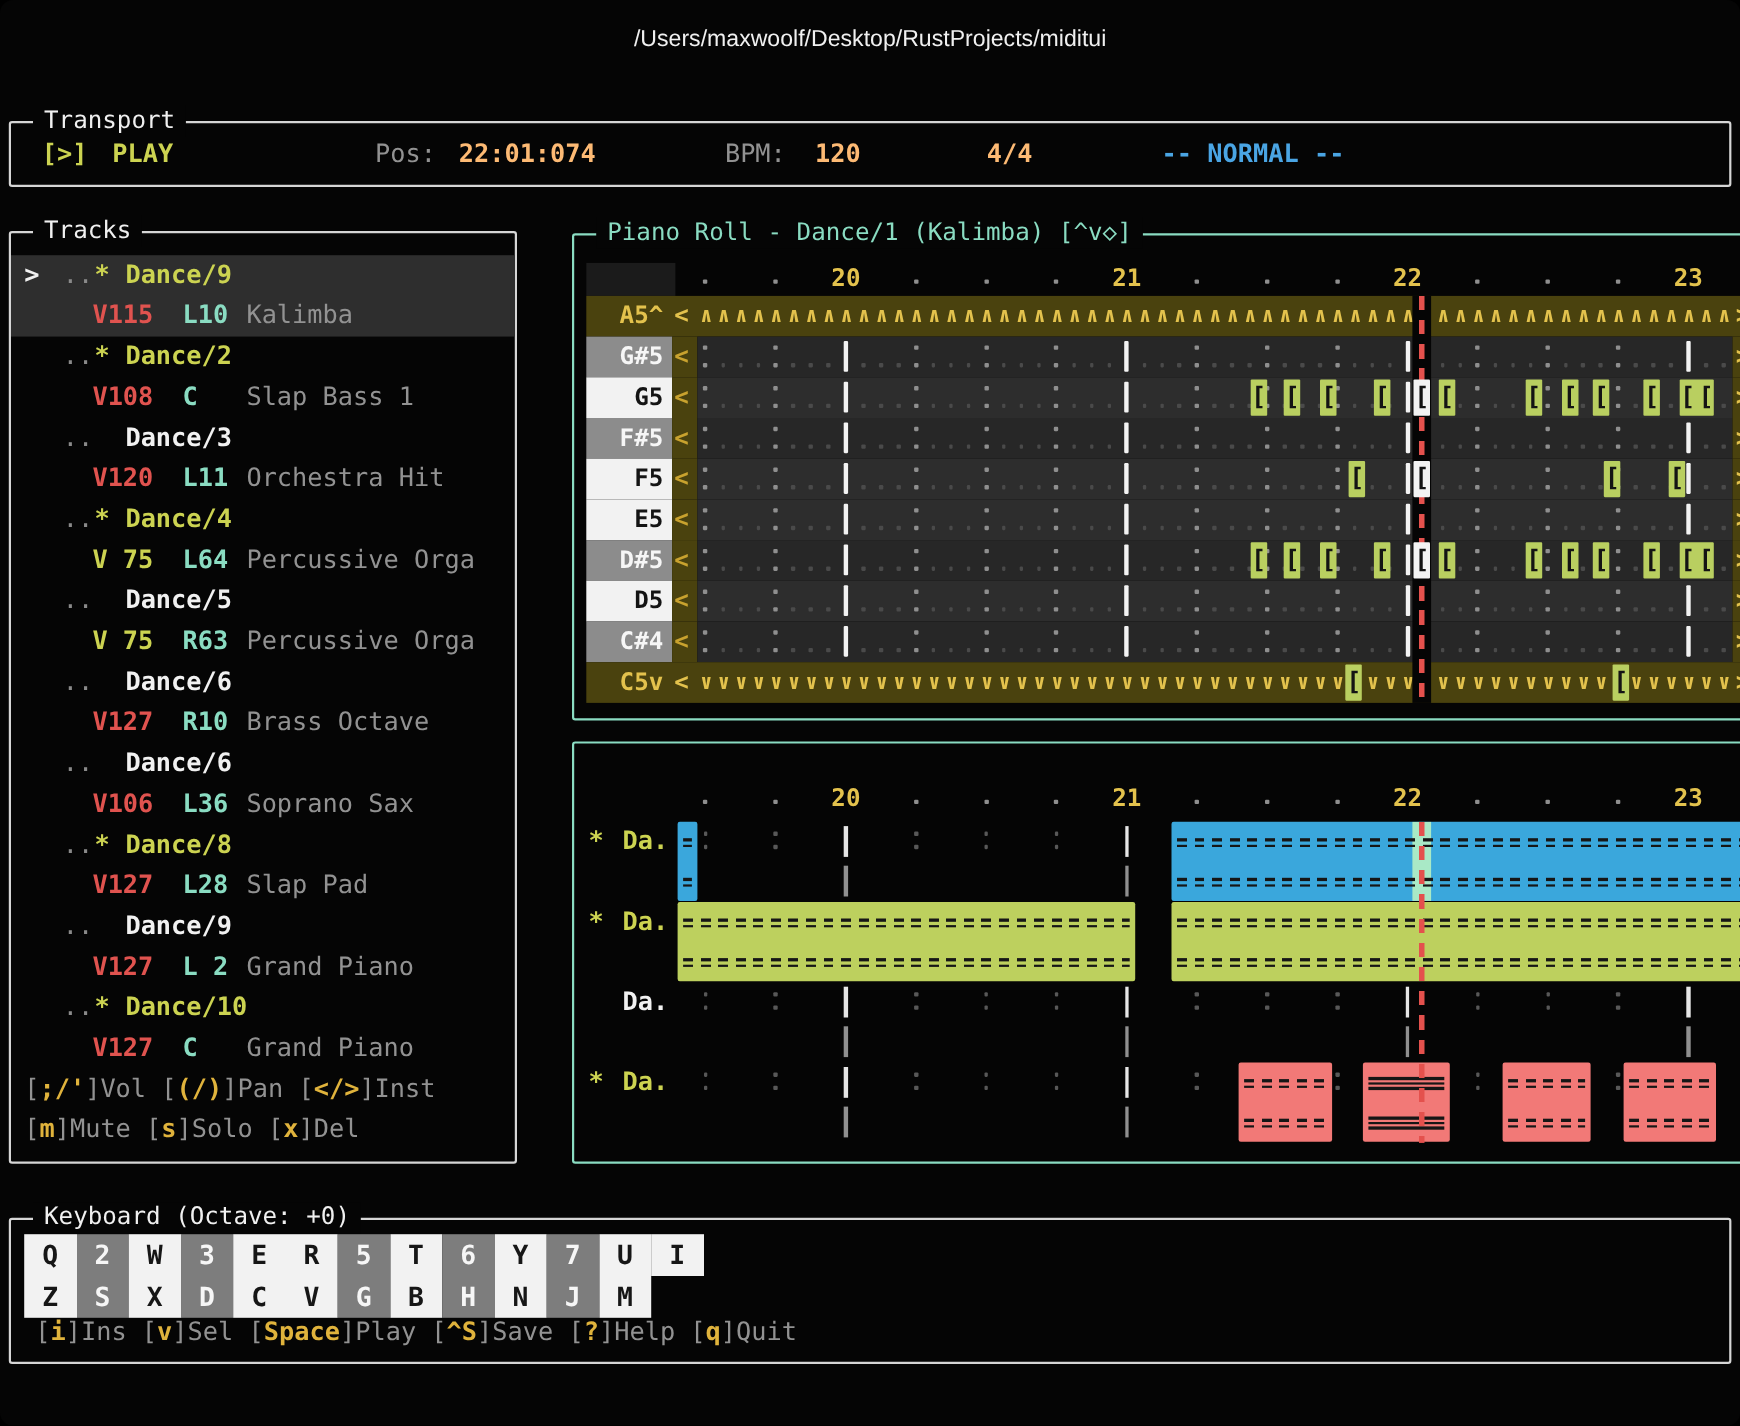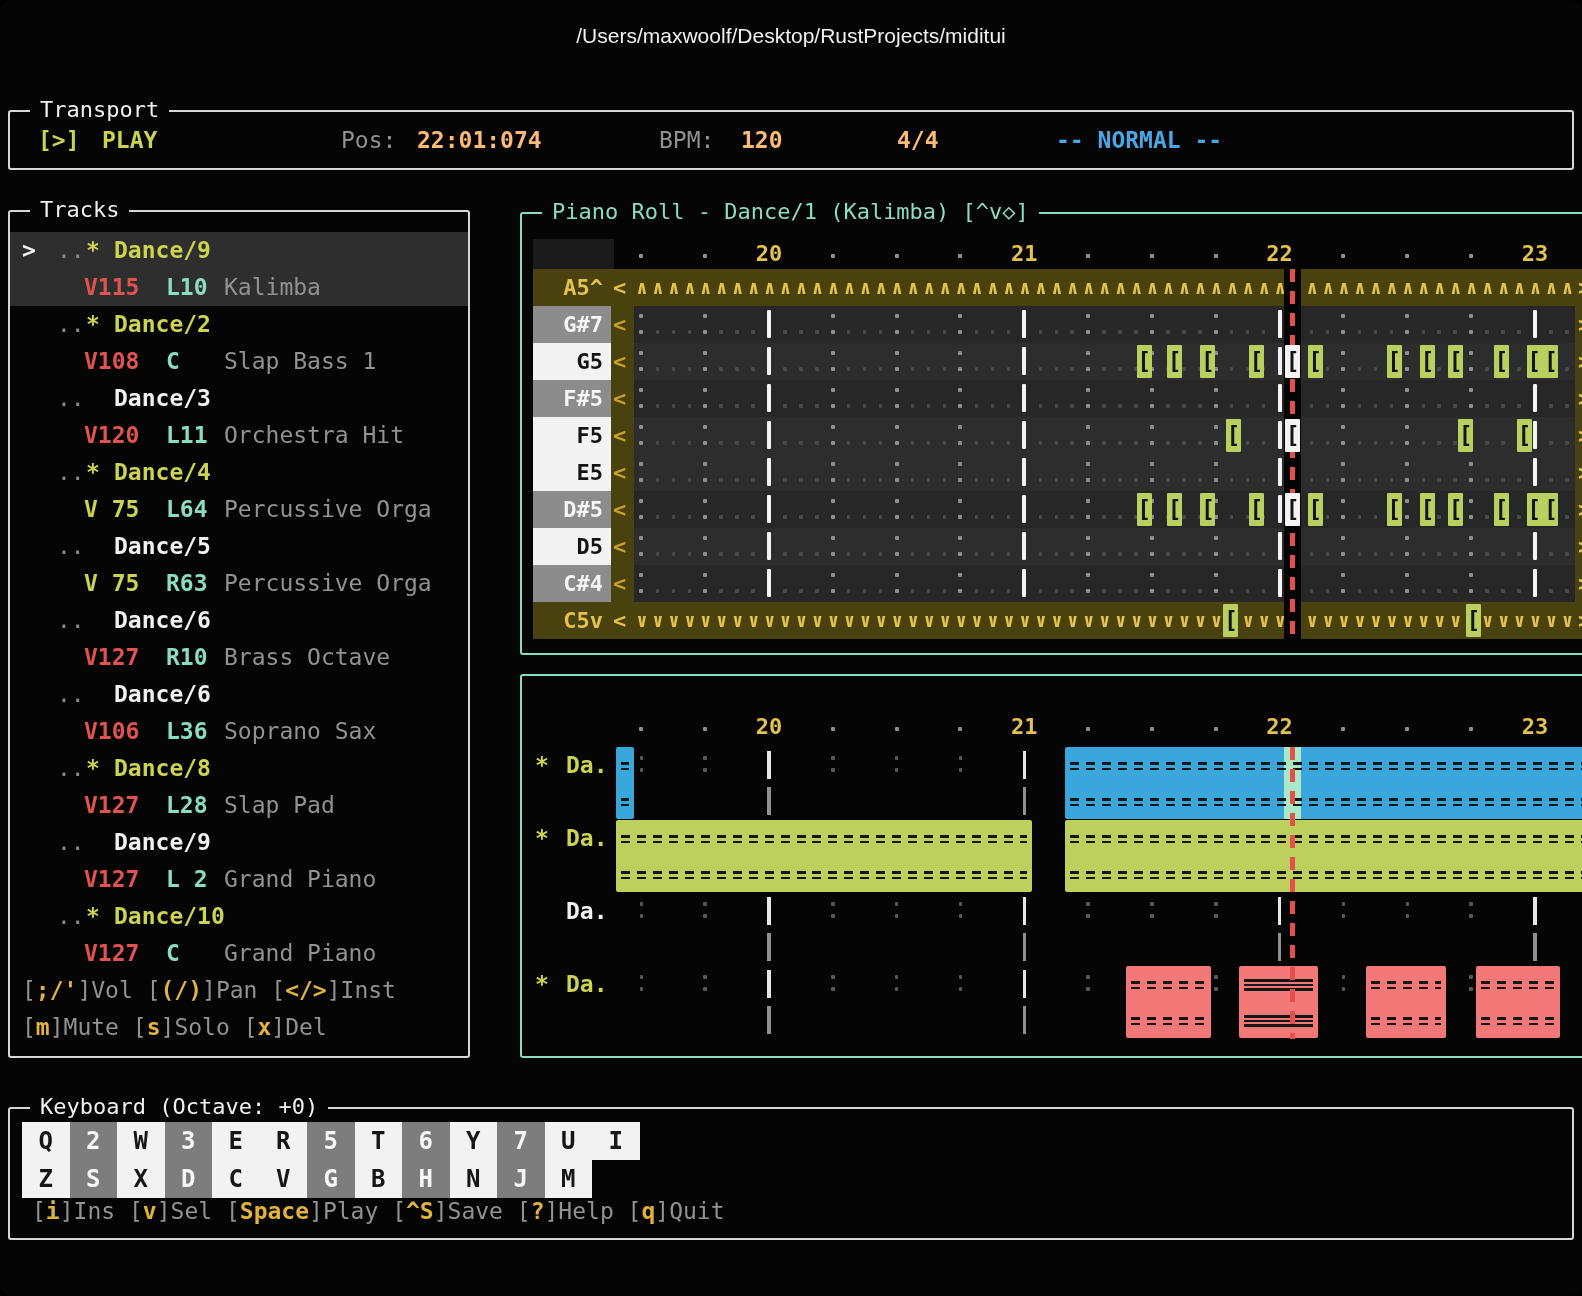--- a/index.html
+++ b/index.html
@@ -198,21 +198,21 @@
         <span style="position: absolute; left: 924.769px; top: 55px; width: 18px; text-align: center; font-size: 19px; line-height: 37px; font-weight: 700; color: rgb(227, 194, 77); font-family: &quot;DejaVu Sans Mono&quot;, &quot;DejaVu Sans&quot;, monospace;">∧</span>
         <span style="position: absolute; left: 940.725px; top: 55px; width: 18px; text-align: center; font-size: 19px; line-height: 37px; font-weight: 700; color: rgb(227, 194, 77); font-family: &quot;DejaVu Sans Mono&quot;, &quot;DejaVu Sans&quot;, monospace;">∧</span>
         <span style="position: absolute; left: 956.681px; top: 55px; width: 18px; text-align: center; font-size: 19px; line-height: 37px; font-weight: 700; color: rgb(227, 194, 77); font-family: &quot;DejaVu Sans Mono&quot;, &quot;DejaVu Sans&quot;, monospace;">∧</span>
         <span style="position: absolute; left: 972.637px; top: 55px; width: 18px; text-align: center; font-size: 19px; line-height: 37px; font-weight: 700; color: rgb(227, 194, 77); font-family: &quot;DejaVu Sans Mono&quot;, &quot;DejaVu Sans&quot;, monospace;">∧</span>
         <span style="position: absolute; left: 988.594px; top: 55px; width: 18px; text-align: center; font-size: 19px; line-height: 37px; font-weight: 700; color: rgb(227, 194, 77); font-family: &quot;DejaVu Sans Mono&quot;, &quot;DejaVu Sans&quot;, monospace;">∧</span>
         <span style="position: absolute; left: 1004.55px; top: 55px; width: 18px; text-align: center; font-size: 19px; line-height: 37px; font-weight: 700; color: rgb(227, 194, 77); font-family: &quot;DejaVu Sans Mono&quot;, &quot;DejaVu Sans&quot;, monospace;">∧</span>
         <span style="position: absolute; left: 1020.51px; top: 55px; width: 18px; text-align: center; font-size: 19px; line-height: 37px; font-weight: 700; color: rgb(227, 194, 77); font-family: &quot;DejaVu Sans Mono&quot;, &quot;DejaVu Sans&quot;, monospace;">∧</span>
         <span style="position: absolute; left: 1036.46px; top: 55px; width: 18px; text-align: center; font-size: 19px; line-height: 37px; font-weight: 700; color: rgb(227, 194, 77); font-family: &quot;DejaVu Sans Mono&quot;, &quot;DejaVu Sans&quot;, monospace;">∧</span>
         <span style="position: absolute; left: 91px; top: 55px; font-size: 22px; line-height: 37px; font-weight: 700; color: rgb(227, 194, 77);">&lt;</span>
         <span style="position: absolute; left: 1056px; top: 55px; font-size: 22px; line-height: 37px; font-weight: 700; color: rgb(227, 194, 77);">&gt;</span>
-        <span style="position: absolute; left: 11px; top: 92px; width: 78px; height: 37px; text-align: right; padding-right: 8px; font-size: 22px; line-height: 37px; font-weight: 700; background: rgb(140, 140, 140); color: rgb(246, 246, 246);">G#7</span>
+        <span style="position: absolute; left: 11px; top: 92px; width: 78px; height: 37px; text-align: right; padding-right: 8px; font-size: 22px; line-height: 37px; font-weight: 700; background: rgb(140, 140, 140); color: rgb(246, 246, 246);">G#5</span>
         <div style="position: absolute; left: 89px; top: 92px; width: 23px; height: 37px; background: rgb(74, 66, 14);"></div>
         <span style="position: absolute; left: 91px; top: 92px; font-size: 22px; line-height: 37px; font-weight: 700; color: rgb(201, 162, 46);">&lt;</span>
         <div style="position: absolute; left: 112px; top: 92px; width: 941px; height: 37px; background: rgb(39, 39, 39);"></div>
         <span style="position: absolute; left: 117.35px; top: 116px; width: 4px; height: 4px; background: rgb(143, 143, 143); border-radius: 1px;"></span>
         <span style="position: absolute; left: 117.35px; top: 100px; width: 4px; height: 4px; background: rgb(143, 143, 143); border-radius: 1px;"></span>
         <span style="position: absolute; left: 133.606px; top: 116.3px; width: 3.4px; height: 3.4px; background: rgb(74, 74, 74); border-radius: 1px;"></span>
         <span style="position: absolute; left: 149.562px; top: 116.3px; width: 3.4px; height: 3.4px; background: rgb(74, 74, 74); border-radius: 1px;"></span>
         <span style="position: absolute; left: 165.519px; top: 116.3px; width: 3.4px; height: 3.4px; background: rgb(74, 74, 74); border-radius: 1px;"></span>
         <span style="position: absolute; left: 181.175px; top: 116px; width: 4px; height: 4px; background: rgb(143, 143, 143); border-radius: 1px;"></span>
         <span style="position: absolute; left: 181.175px; top: 100px; width: 4px; height: 4px; background: rgb(143, 143, 143); border-radius: 1px;"></span>

